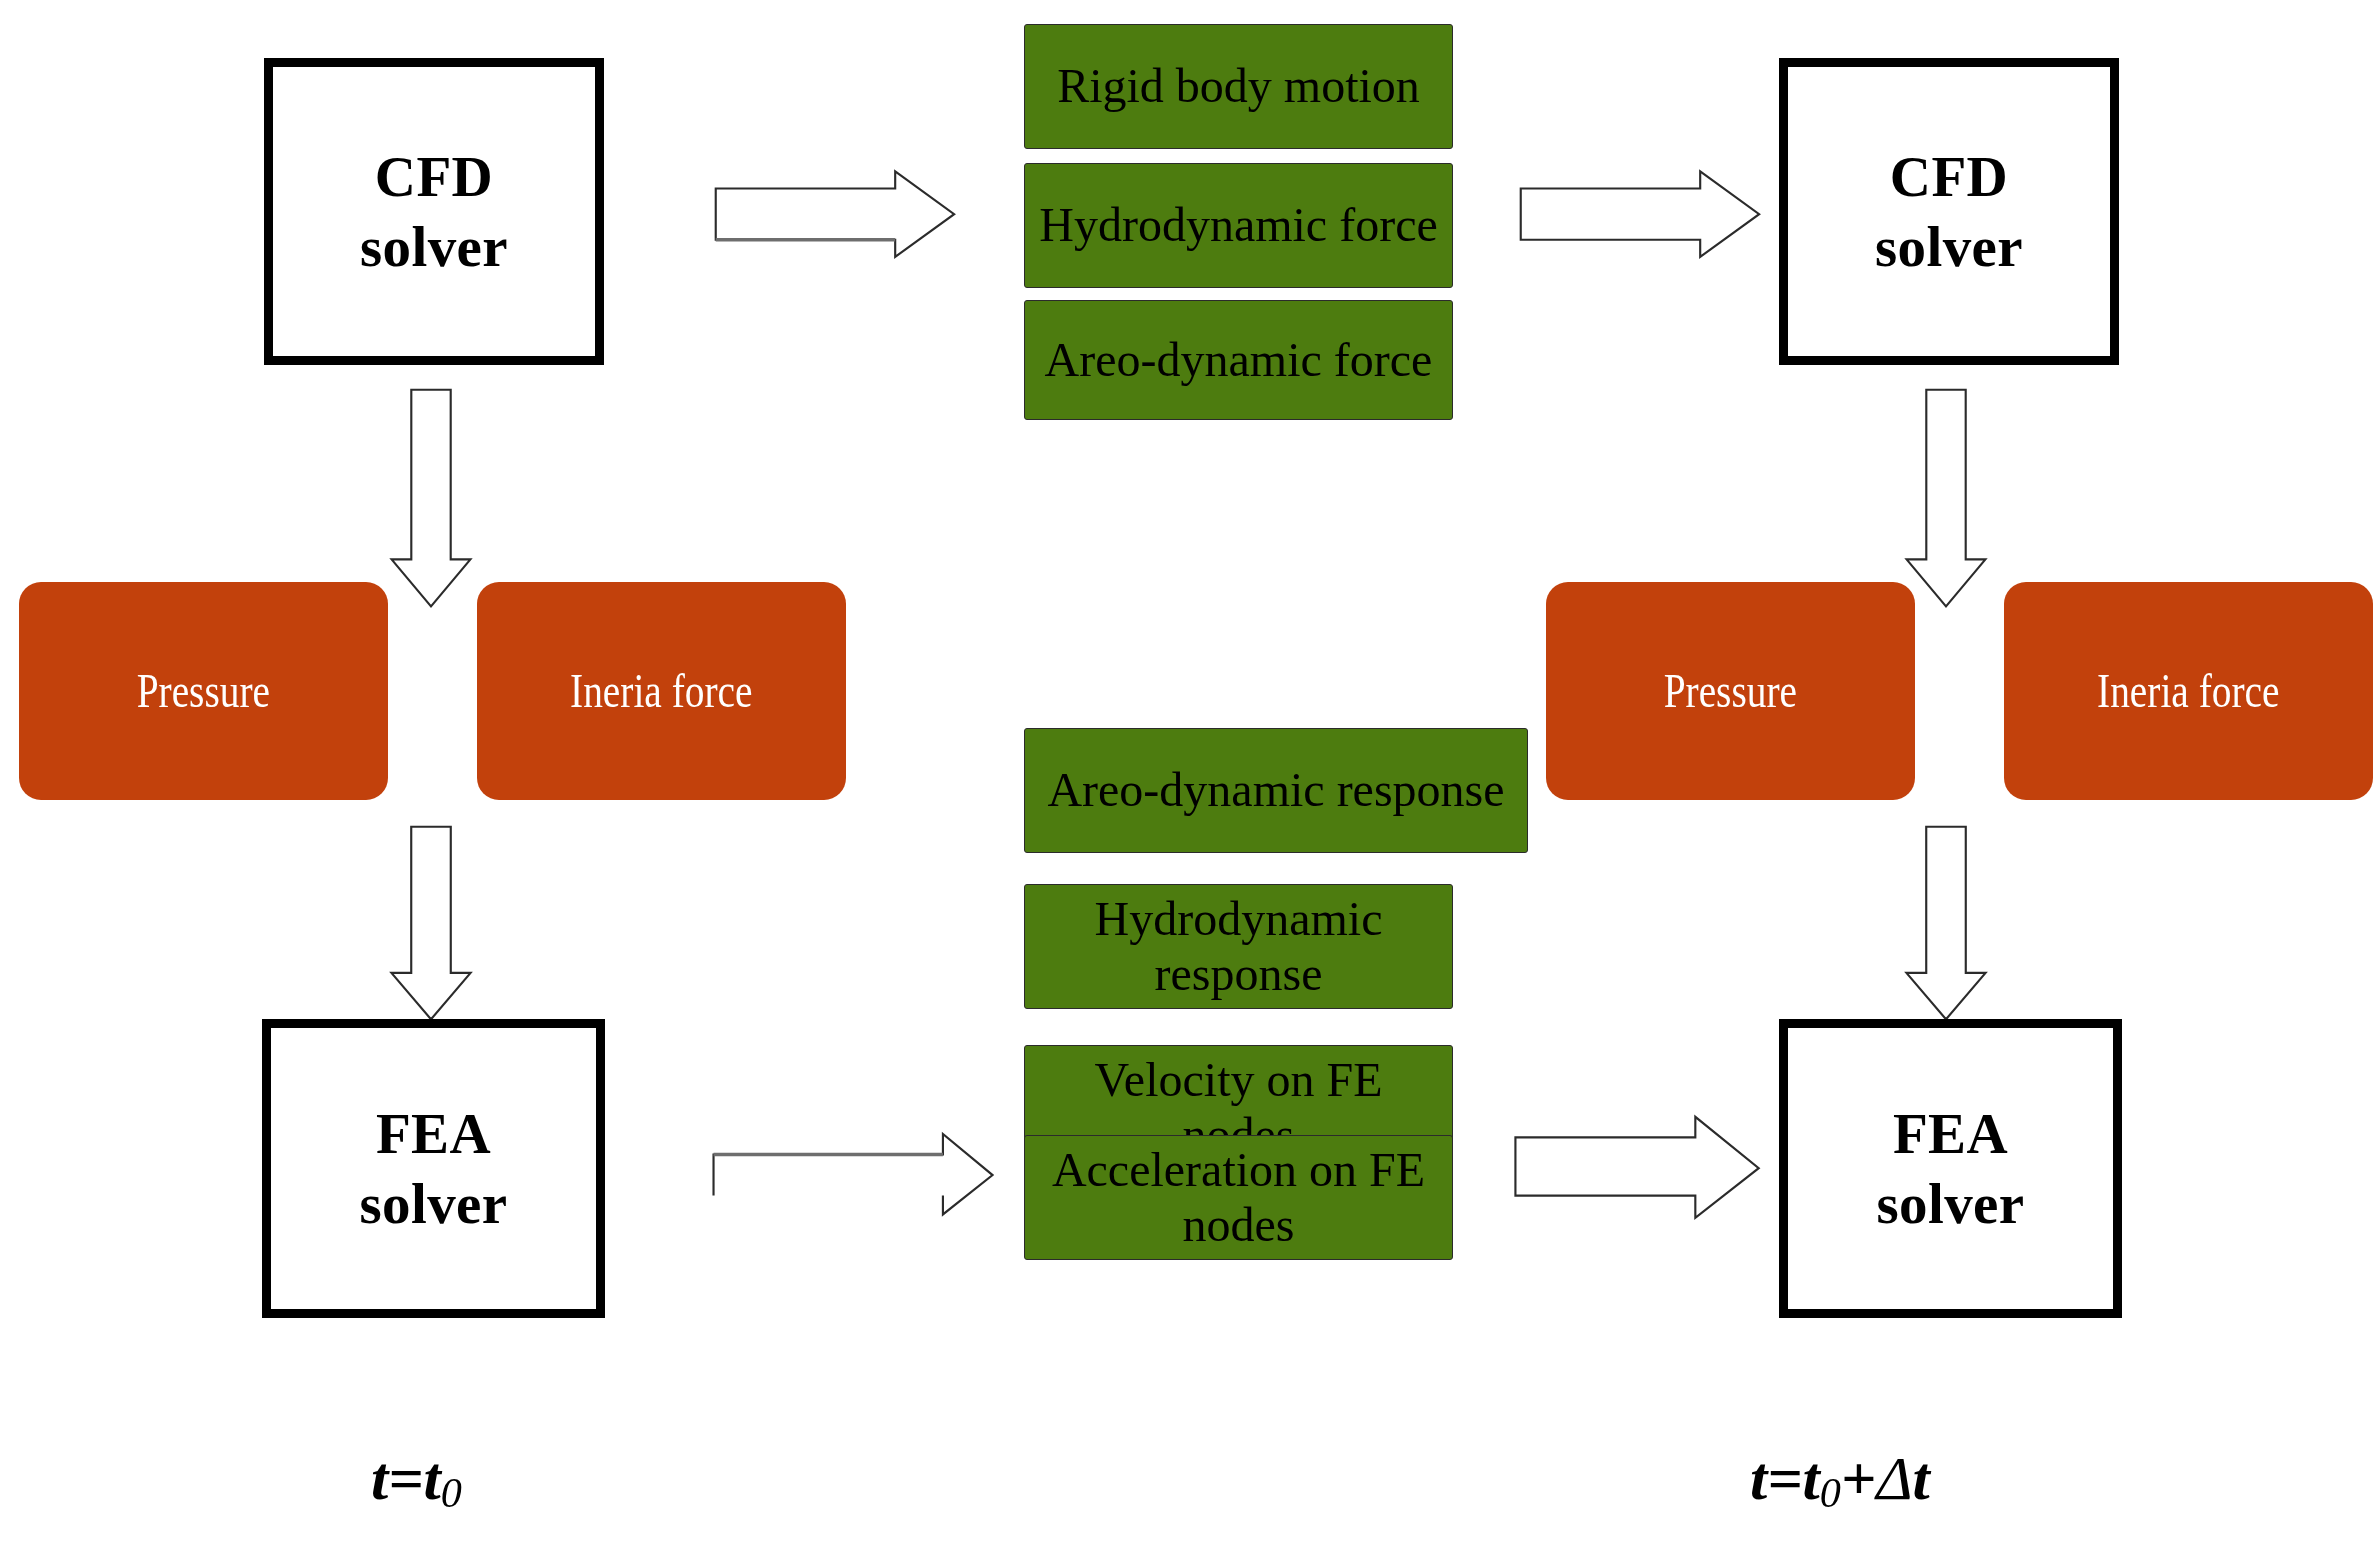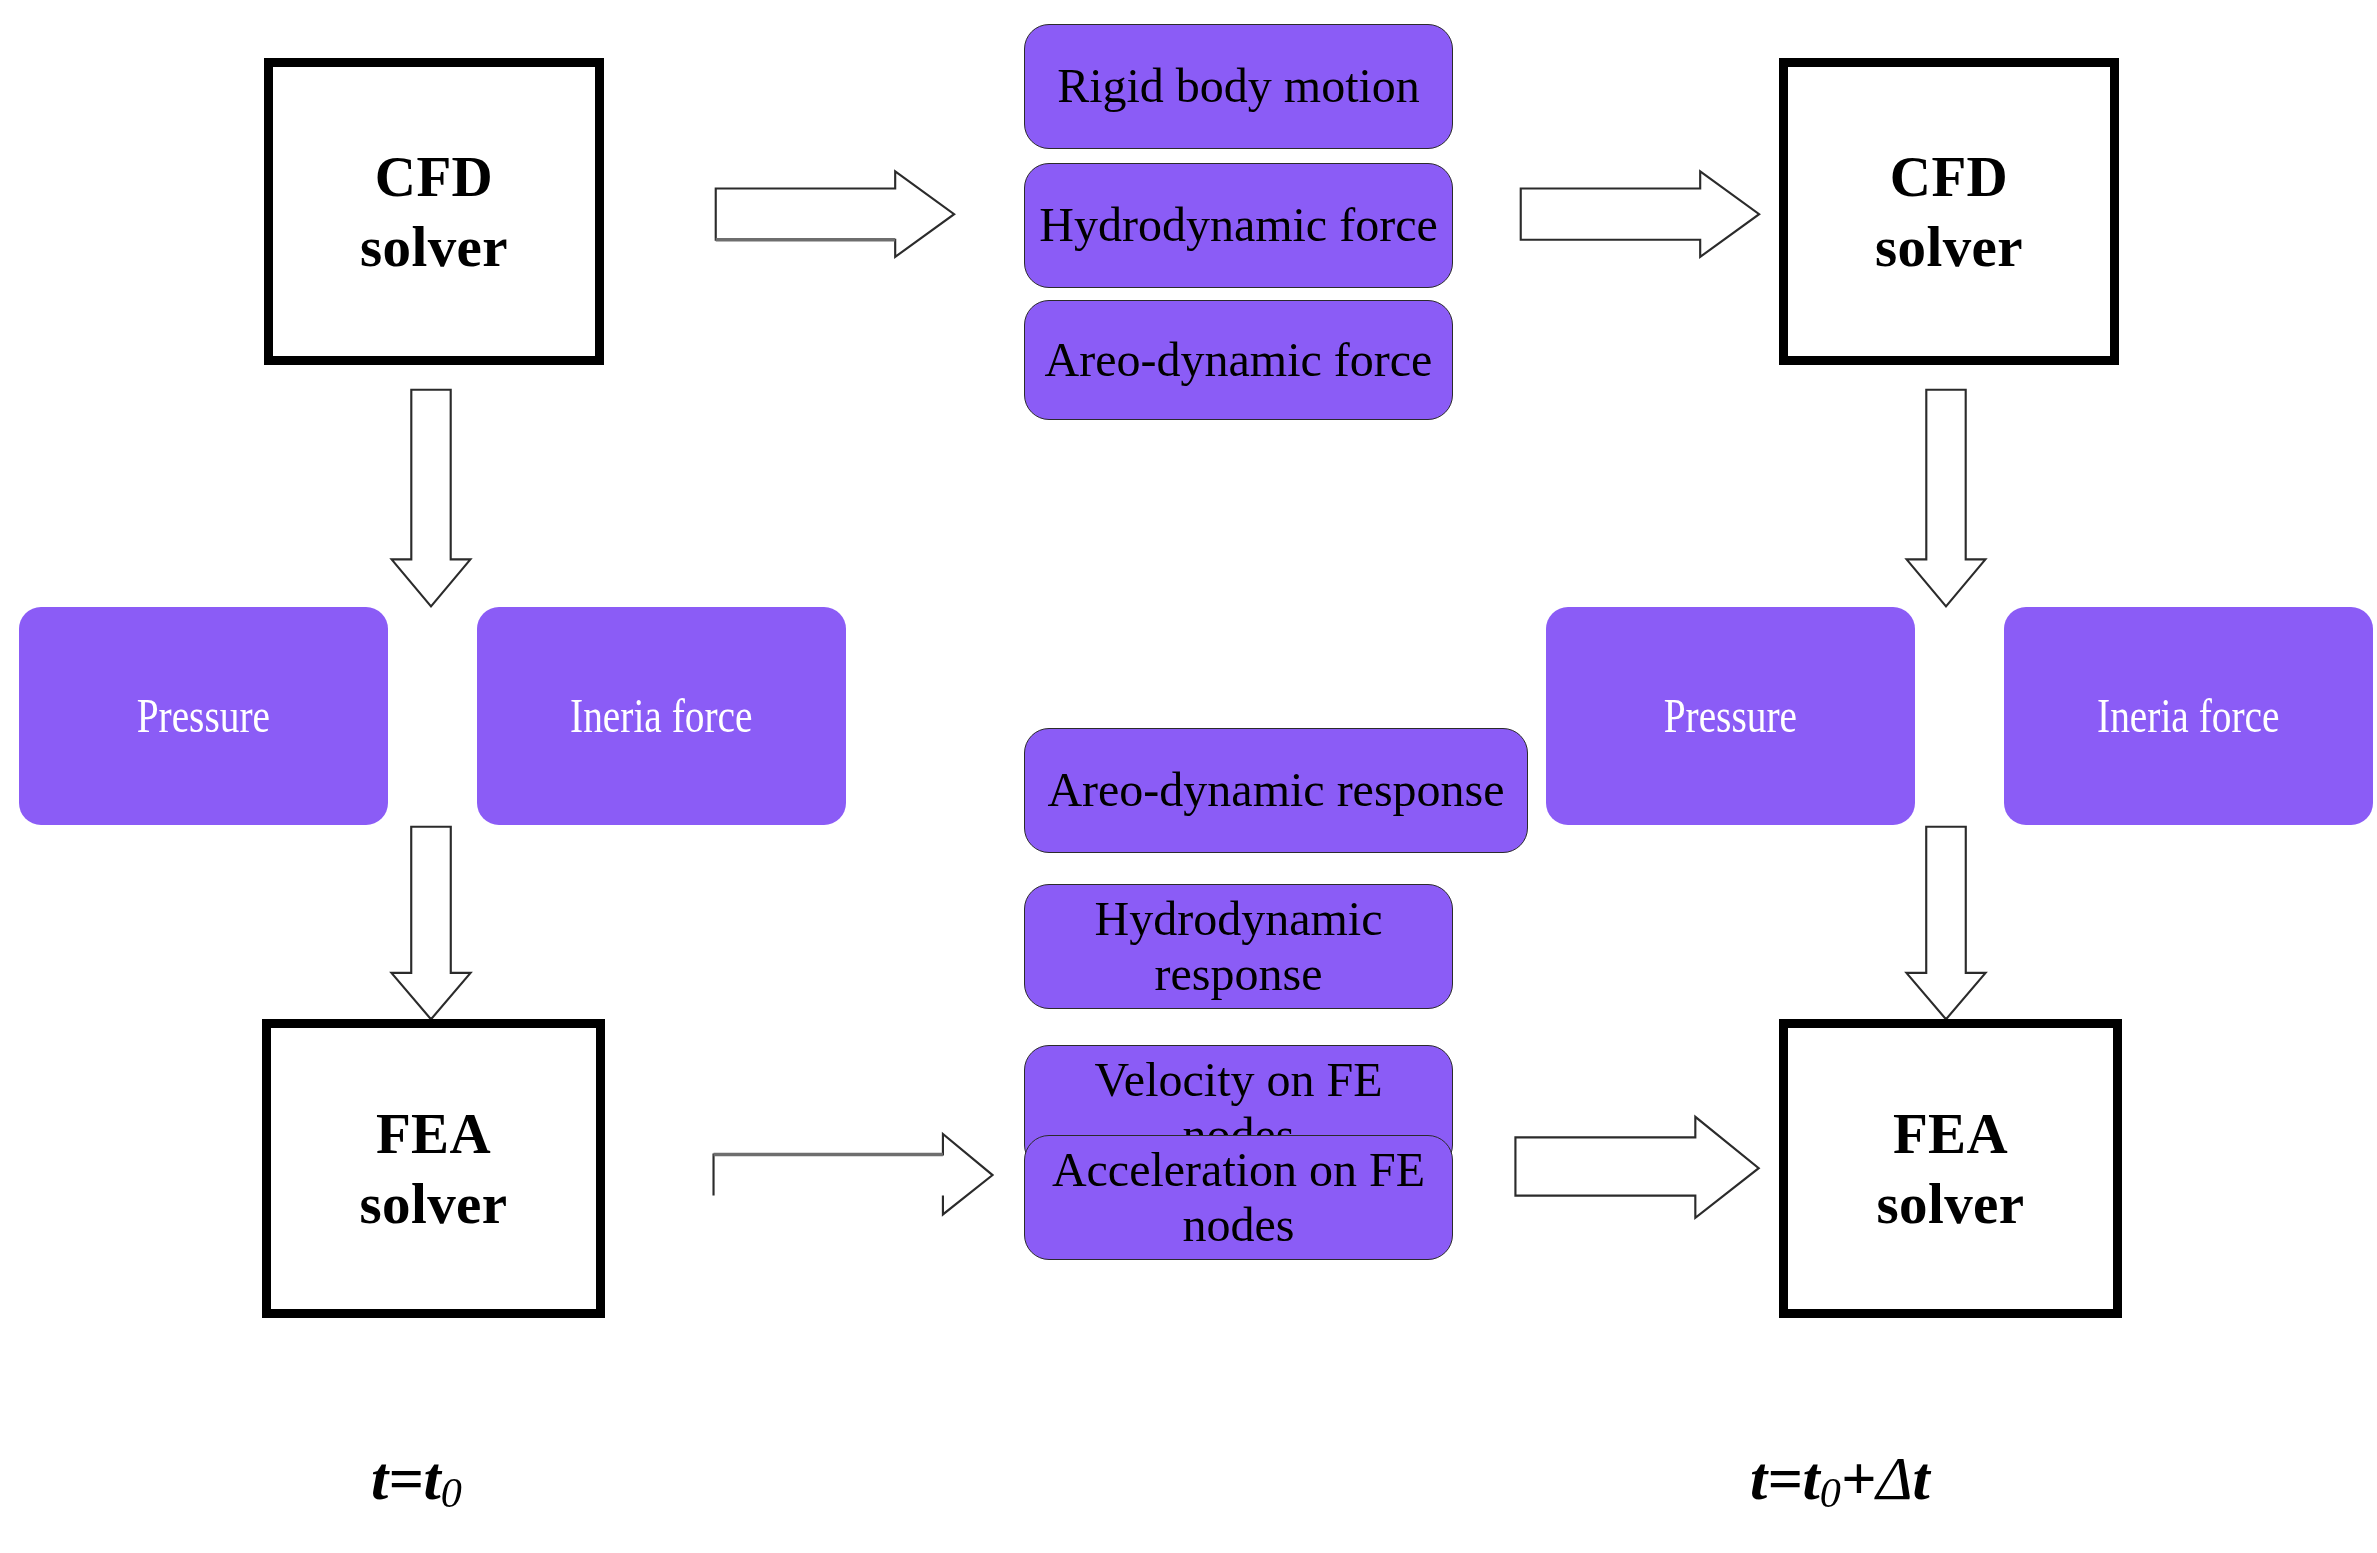--- a/index.html
+++ b/index.html
@@ -32,44 +32,43 @@
     font-size: 57px;
     line-height: 1.22;
     color: #000000;
     letter-spacing: 0.4px;
   }
 
   
   .gray-chip {
     position: absolute;
     box-sizing: border-box;
-    background: #8b5cf6;
+    background: #c2410c;
     border-radius: 22px;
     display: flex;
     align-items: center;
     justify-content: center;
     text-align: center;
-    margin-top: 25px;
   }
   .gray-chip-label {
     color: #ffffff;
     font-size: 48px;
     line-height: 1.15;
     font-family: "Liberation Serif", "DejaVu Serif", serif;
     transform: scaleX(0.82);
     white-space: nowrap;
   }
 
   
   .list-box {
     position: absolute;
     box-sizing: border-box;
-    background: #8b5cf6;
+    background: #4d7c0f;
     border: 1.7px solid #2b2b2b;
-    border-radius: 25px;
+    border-radius: 3px;
     display: flex;
     align-items: center;
     justify-content: center;
     text-align: center;
     padding: 0 8.6px;
   }
   .list-box-label {
     font-size: 48px;
     line-height: 1.14;
     color: #000000;

